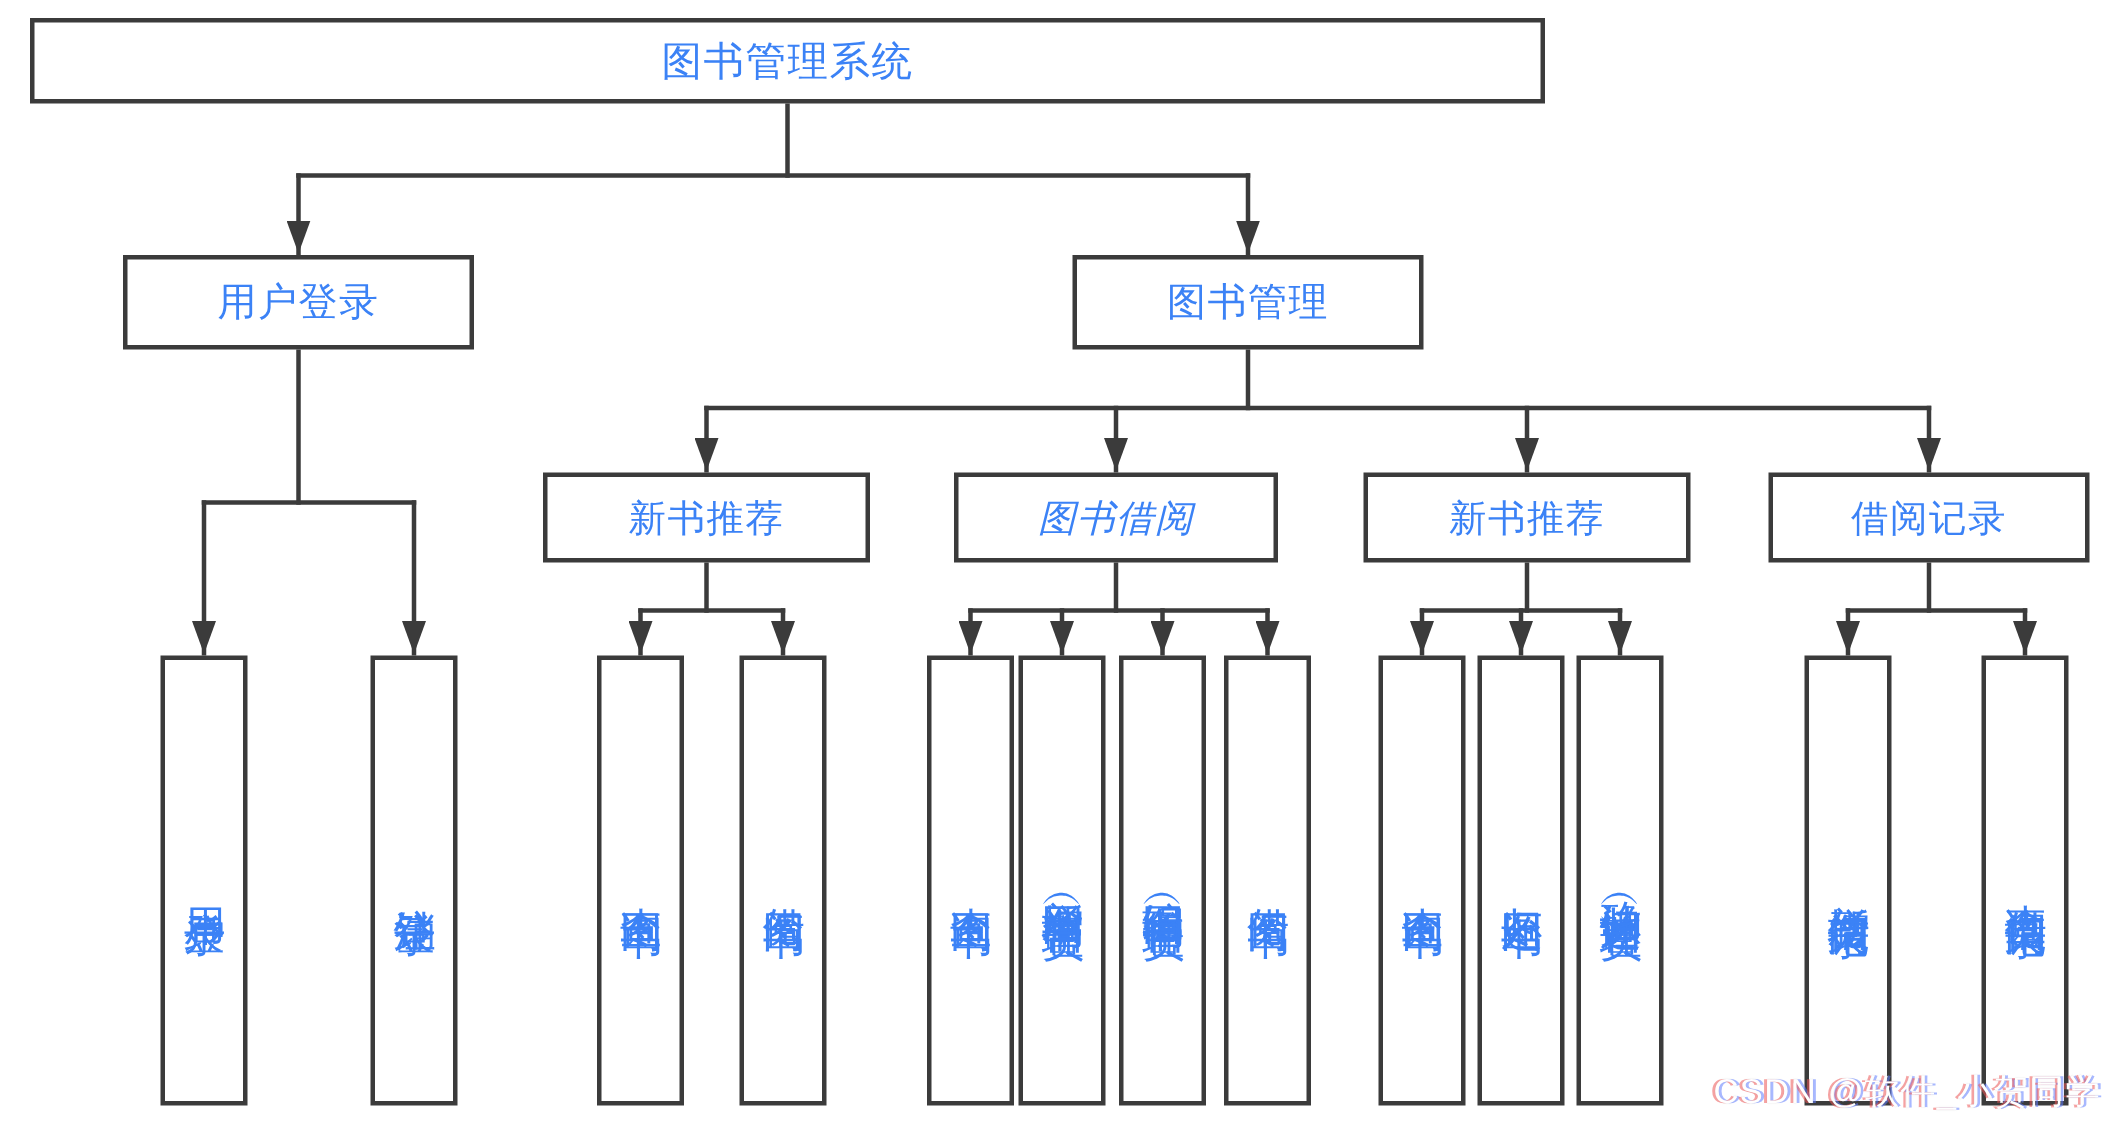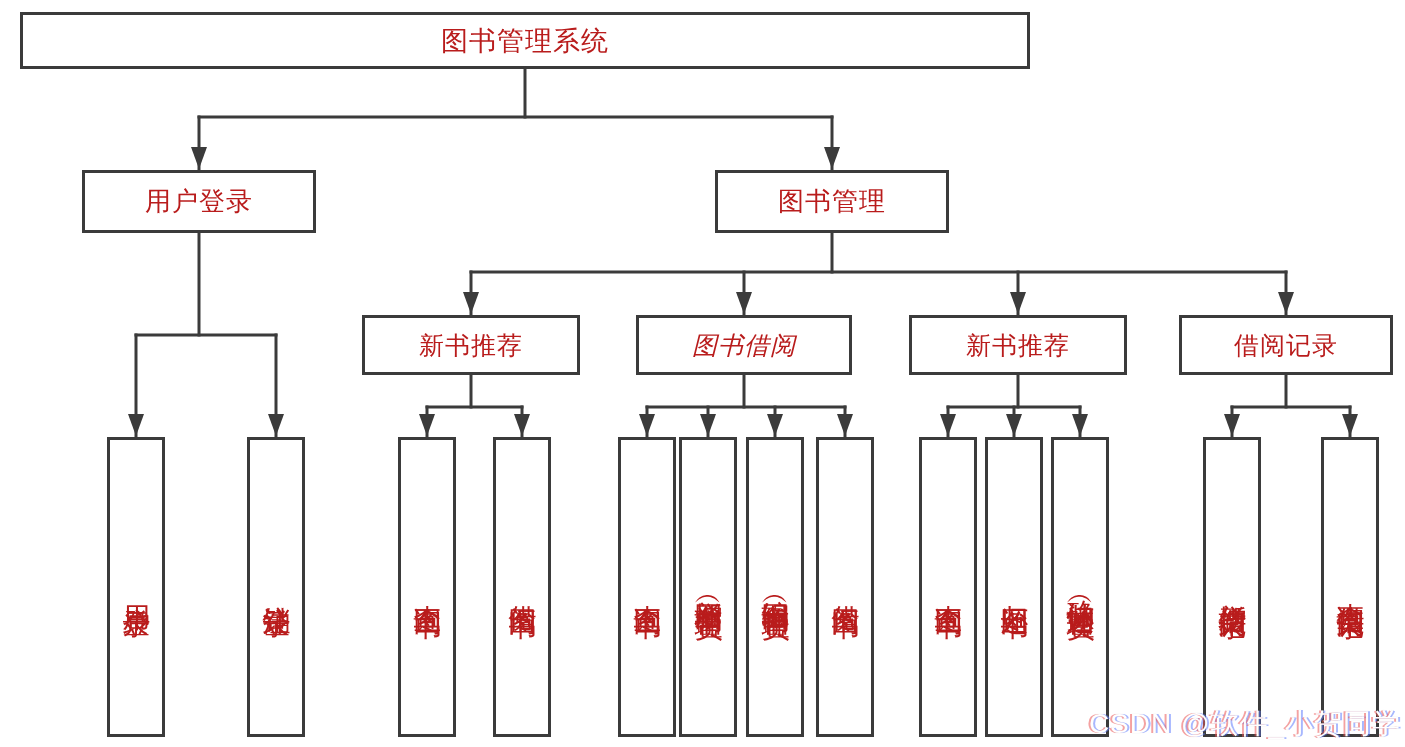--- a/index.html
+++ b/index.html
@@ -4,32 +4,32 @@
 <style>
   html,body{margin:0;padding:0;background:#ffffff;}
   .stage{
     position:relative;width:1405px;height:747px;background:#ffffff;overflow:hidden;
     font-family:"Liberation Sans","DejaVu Sans",sans-serif;
   }
   svg.wires{position:absolute;left:0;top:0;z-index:1;}
   .hbox,.vbox{
     position:absolute;background:#ffffff;border:3px solid #3b3b3b;box-sizing:border-box;
     display:flex;align-items:center;justify-content:center;
-    color:#b91c1c;z-index:2;
+    color:#3b82f6;z-index:2;
   }
   .f-root{font-size:27px;letter-spacing:1px;}
   .f-l2{font-size:26px;letter-spacing:1px;}
   .f-l3{font-size:25px;letter-spacing:1px;}
   .vbox span{
     writing-mode:vertical-rl;text-orientation:mixed;
     font-size:28px;line-height:1;letter-spacing:2px;white-space:nowrap;
   }
   .watermark{
     position:absolute;right:4px;bottom:4px;z-index:5;
-    font-size:28px;color:#ffffff;letter-spacing:1px;white-space:nowrap;
+    font-size:23px;color:#ffffff;letter-spacing:1px;white-space:nowrap;
     text-shadow:-2px 0 0 rgba(236,86,86,.55), 2px 0 0 rgba(96,125,255,.55), 0 0 1px rgba(150,150,150,.35);
   }
 </style>
 </head>
 <body>
 
 <div class="stage">
 
   <svg class="wires" width="1405" height="747" viewBox="0 0 1405 747">
     <defs>

